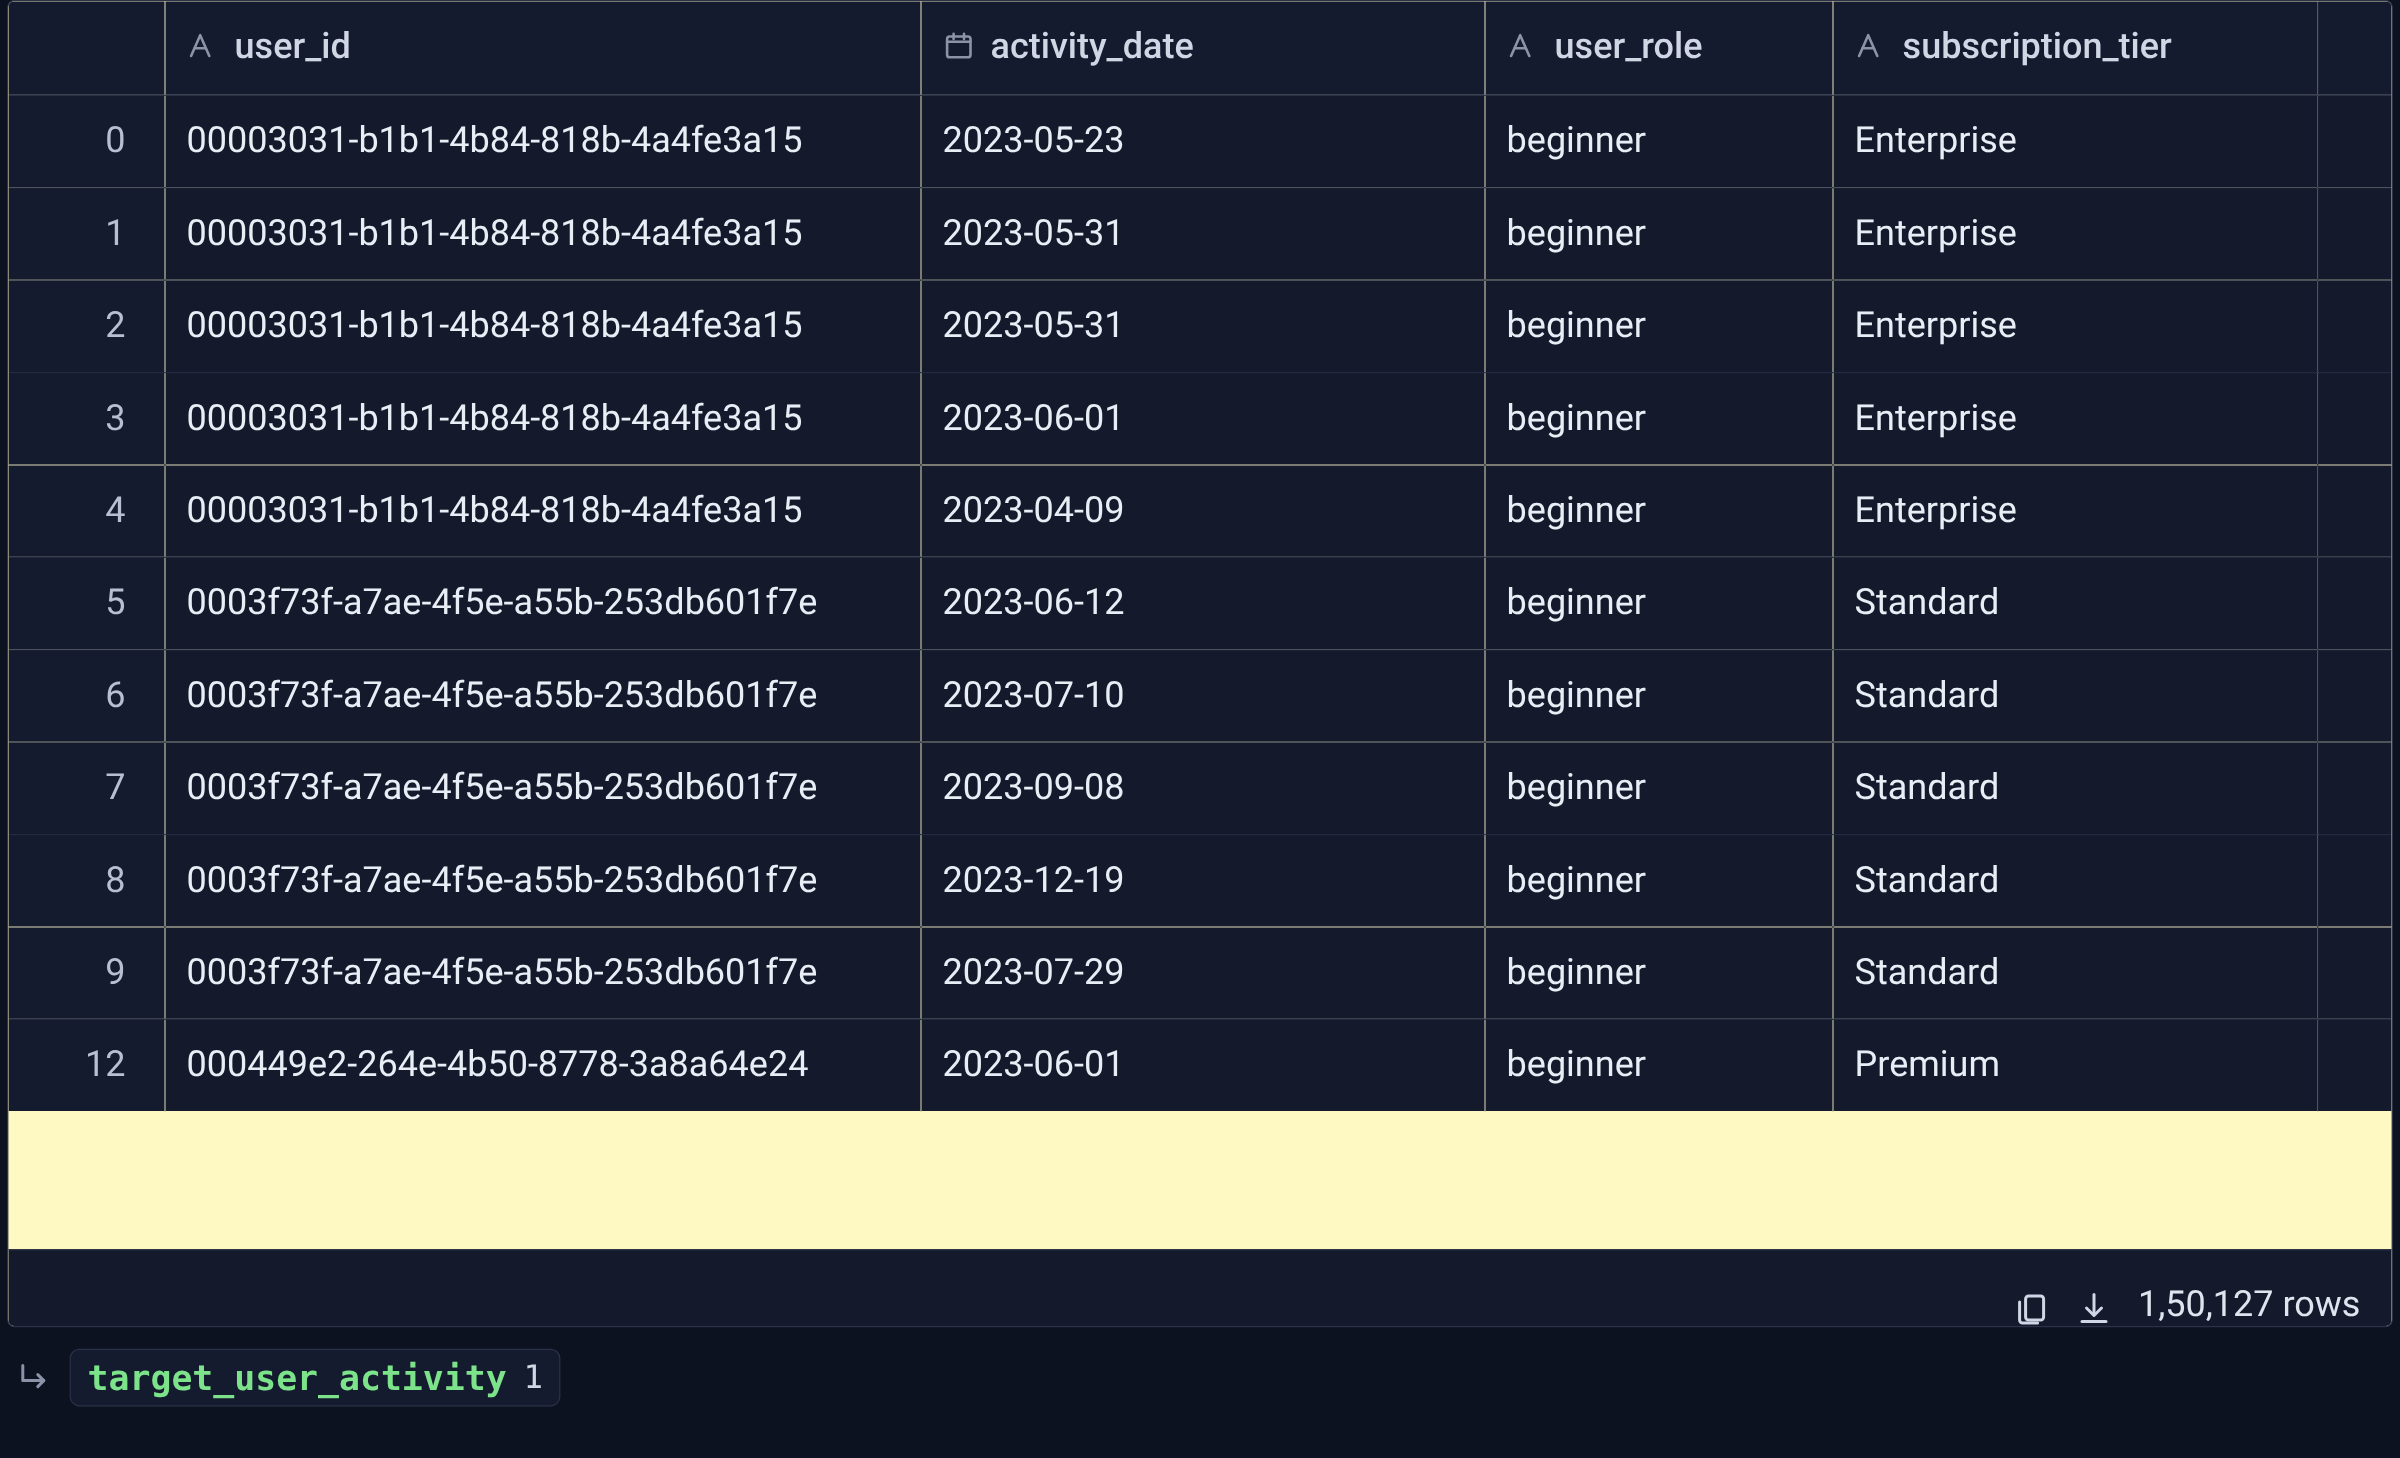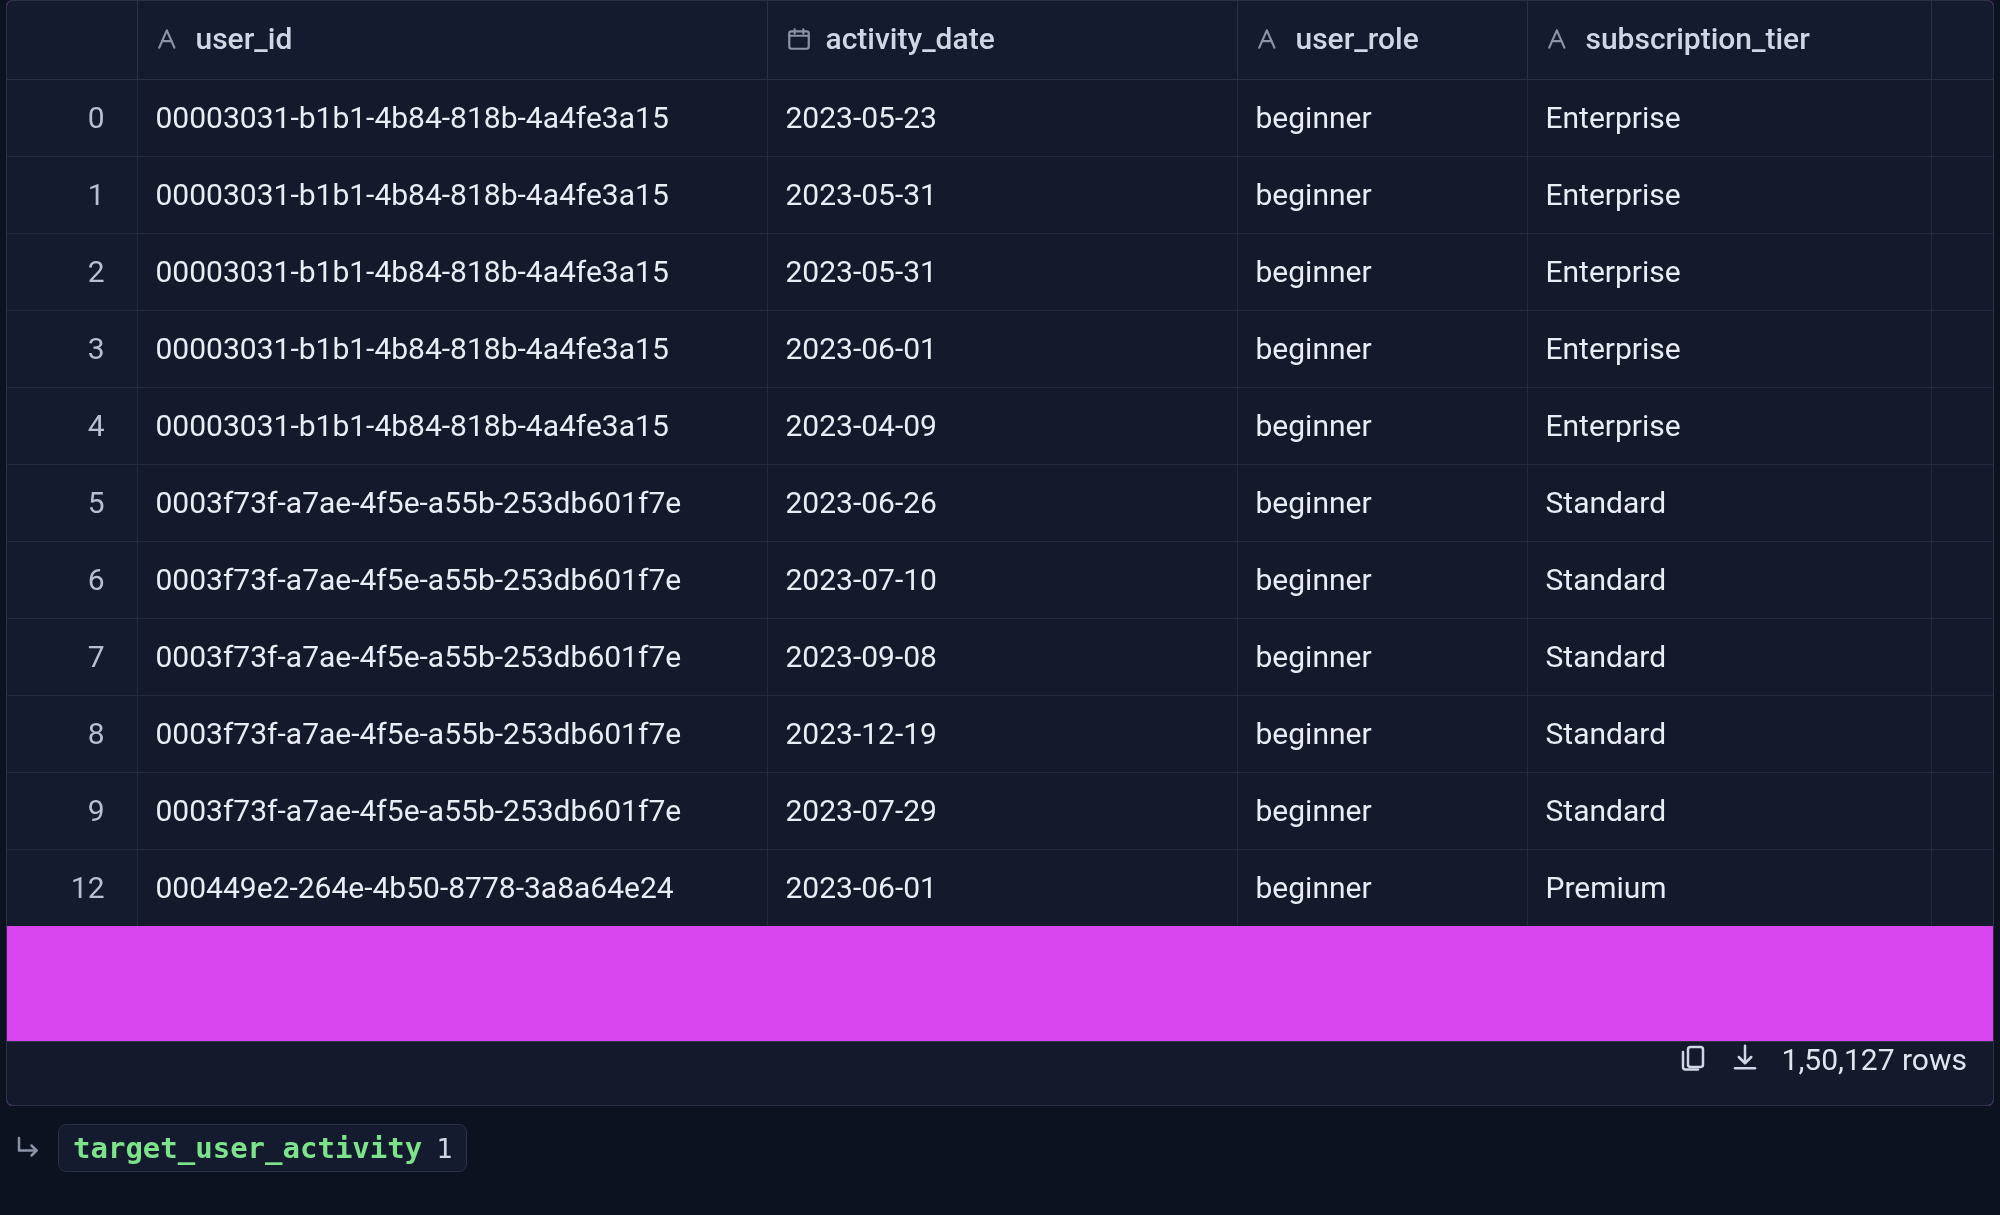--- a/index.html
+++ b/index.html
@@ -17,21 +17,21 @@
     height: 1215px;
     padding: 0;
   }
   .table-container {
     position: relative;
     width: 1988px;
     margin: 0 6px;
     border: 1px solid #2b3248;
     border-radius: 6px;
     overflow: hidden;
-    background: #d946ef;
+    background: #fef9c3;
   }
   .table-scroll {
     height: 1040px;
     overflow: hidden;
   }
   table {
     border-collapse: collapse;
     width: 100%;
     table-layout: fixed;
   }
@@ -76,21 +76,21 @@
     color: #b7bfd0;
     padding-right: 32px;
     background: #151b2e;
   }
   tbody tr:last-child td { border-bottom: none; }
 
   .footer-bar {
     height: 64px;
     border-top: 1px solid #2b3248;
     display: flex;
-    align-items: flex-start;
+    align-items: flex-end;
     justify-content: flex-end;
     gap: 22px;
     padding: 0 26px;
     background: #141a2c;
     font-size: 30px;
     color: #dfe4ef;
   }
   .footer-bar .ico-btn {
     display: inline-flex;
     align-items: center;
@@ -232,21 +232,21 @@
               <td class="idx">4</td>
               <td>00003031-b1b1-4b84-818b-4a4fe3a15</td>
               <td>2023-04-09</td>
               <td>beginner</td>
               <td>Enterprise</td>
               <td></td>
             </tr>
             <tr>
               <td class="idx">5</td>
               <td>0003f73f-a7ae-4f5e-a55b-253db601f7e</td>
-              <td>2023-06-26</td>
+              <td>2023-06-12</td>
               <td>beginner</td>
               <td>Standard</td>
               <td></td>
             </tr>
             <tr>
               <td class="idx">6</td>
               <td>0003f73f-a7ae-4f5e-a55b-253db601f7e</td>
               <td>2023-07-10</td>
               <td>beginner</td>
               <td>Standard</td>

